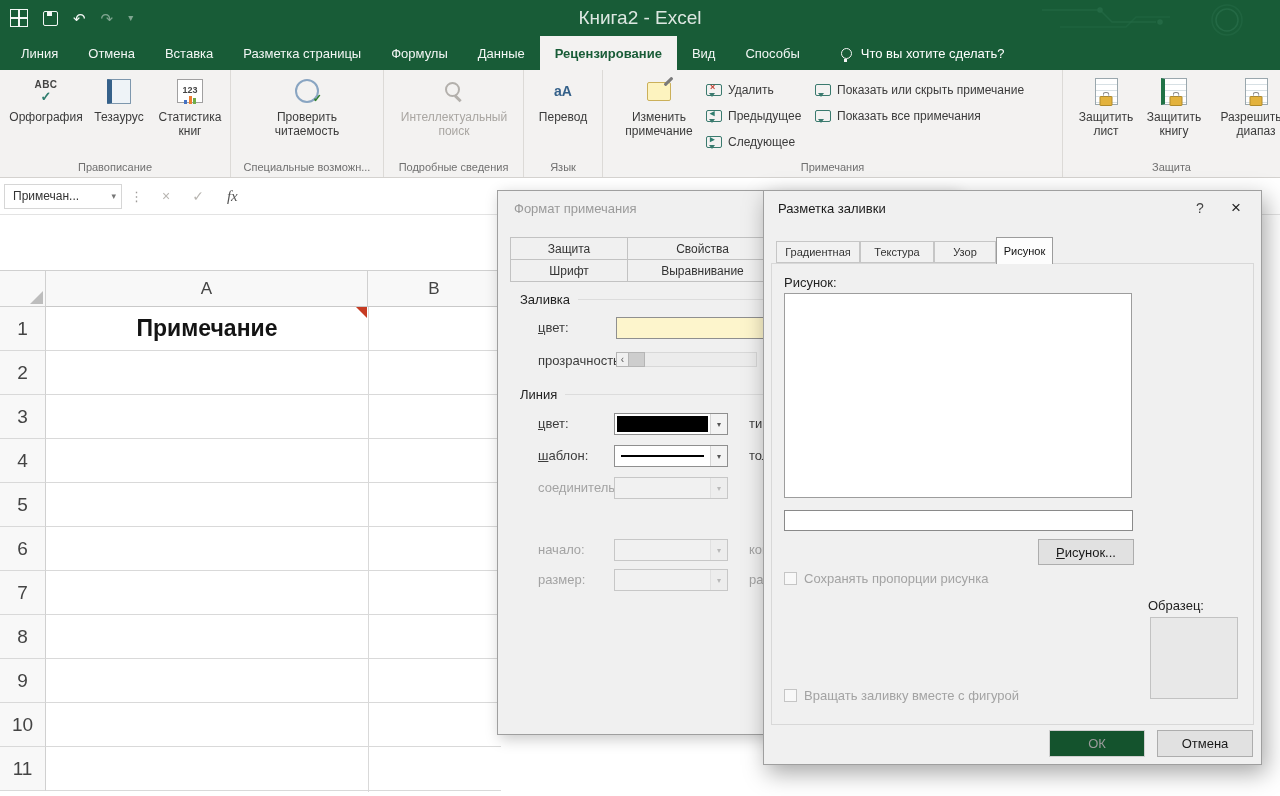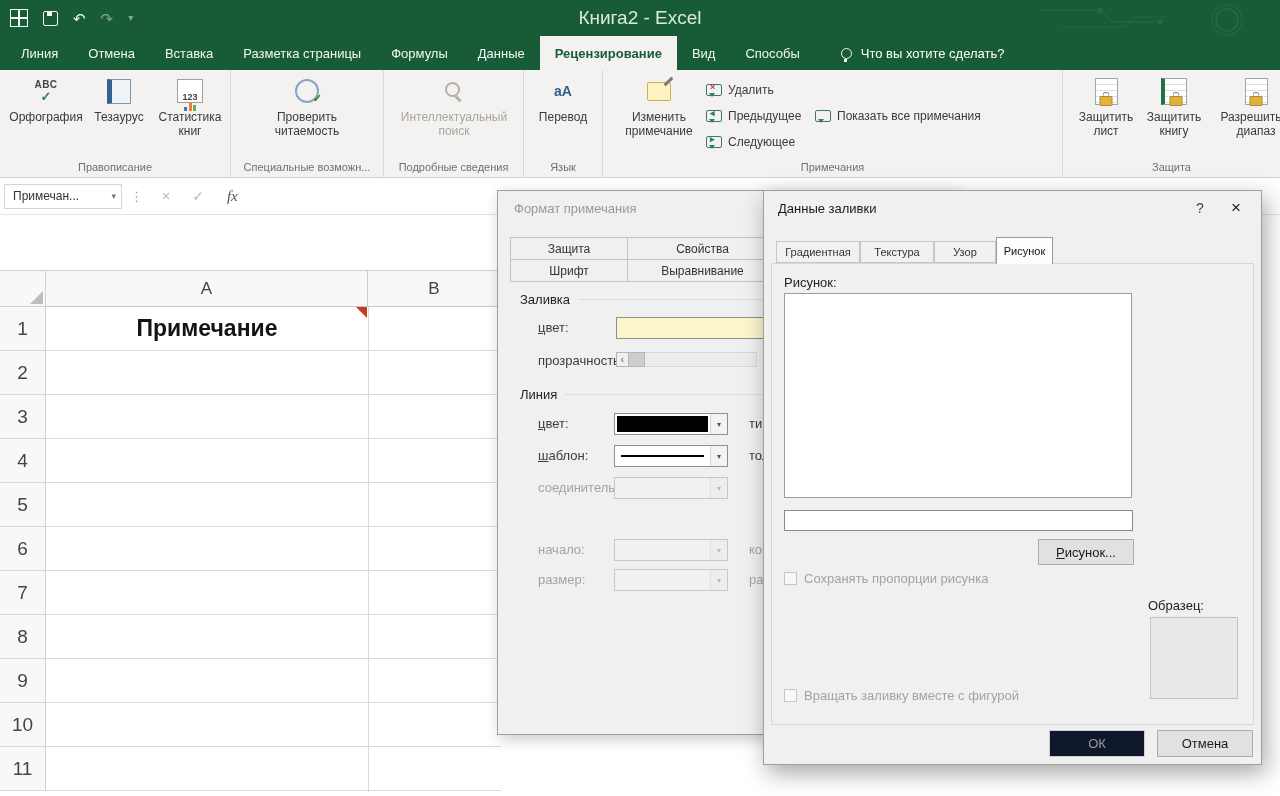--- a/index.html
+++ b/index.html
@@ -33,21 +33,21 @@
   .blabel{margin-top:3px;font-size:12px;line-height:14px;color:#3b3b3b;text-align:center;white-space:nowrap;}
   .blabel span{display:block;}
   .bigbtn.disabled .blabel{color:#a9a6a2;}
   .smallbtn{position:absolute;display:flex;align-items:center;gap:6px;font-size:12px;color:#3b3b3b;white-space:nowrap;height:20px;}
   
   .abcstack{display:flex;flex-direction:column;align-items:center;line-height:1;}
   .abctxt{font-size:10px;font-weight:700;color:#444;letter-spacing:.5px;}
   .teal{color:#2f7d6e;}
   .abccheck{font-size:13px;font-weight:700;}
   .bookicon{width:18px;height:23px;background:#eef3f7;border:1px solid #7d97ad;border-left:5px solid #35618a;border-radius:1px;}
-  .statsbox{width:26px;height:24px;border:1px solid #a0a0a0;background:#fff;display:flex;flex-direction:column;align-items:center;justify-content:flex-start;padding-top:13px;box-sizing:border-box;}
+  .statsbox{width:26px;height:24px;border:1px solid #a0a0a0;background:#fff;display:flex;flex-direction:column;align-items:center;justify-content:flex-start;padding-top:6px;box-sizing:border-box;}
   .statstxt{font-size:9px;font-weight:700;color:#444;line-height:9px;}
   .bars{display:flex;align-items:flex-end;gap:1.5px;height:9px;margin-top:1px;}
   .bars i{display:block;width:3px;}
   .circ{width:20px;height:20px;border:2px solid #89a5c2;border-radius:50%;position:relative;}
   .circbadge{position:absolute;right:-5px;bottom:-4px;font-size:11px;font-weight:700;color:#2f7d2f;}
   .mag{position:relative;width:20px;height:20px;}
   .mag:before{content:"";position:absolute;left:1px;top:1px;width:11px;height:11px;border:2px solid #b3b0ac;border-radius:50%;}
   .mag:after{content:"";position:absolute;right:2px;bottom:2px;width:8px;height:2.5px;background:#b3b0ac;transform:rotate(45deg);}
   .translateglyph{font-size:14px;font-weight:700;color:#35618a;}
   .note{position:relative;width:22px;height:17px;background:#fdf3bf;border:1px solid #cbb05a;border-radius:2px;}
@@ -97,21 +97,21 @@
   .combo.dis .carrow{color:#b9b9b9;background:#ededed;border-left-color:#e0e0e0;}
   .slider{position:absolute;display:flex;height:15px;}
   .slbtn{width:13px;background:#f0f0f0;border:1px solid #b5b5b5;font-size:10px;color:#555;display:flex;align-items:center;justify-content:center;box-sizing:border-box;}
   .slthumb{width:16px;background:#cdcdcd;border:1px solid #b5b5b5;border-left:none;box-sizing:border-box;}
   .sltrack{width:112px;background:#ececec;border:1px solid #d8d8d8;border-left:none;box-sizing:border-box;}
   .ftab{position:absolute;top:50px;height:22px;background:#f1f1f1;border:1px solid #c6c6c6;display:flex;align-items:center;justify-content:center;font-size:11px;color:#333;box-sizing:border-box;}
   .ftab.sel{top:46px;height:27px;background:#fdfdfd;border-color:#9c9c9c;border-bottom:none;z-index:2;color:#111;}
   .fpage{position:absolute;left:7px;right:7px;top:72px;height:462px;border:1px solid #d8d8d8;box-sizing:border-box;}
   .whitebox{position:absolute;background:#fff;border:1px solid #9d9d9d;box-sizing:border-box;}
   .wbtn{position:absolute;display:flex;align-items:center;justify-content:center;font-size:13px;background:#e1e1e1;border:1px solid #adadad;box-sizing:border-box;color:#1a1a1a;}
-  .wbtn.dis{background:#0f172a;border-color:#cfcfcf;color:#9b9b9b;}
+  .wbtn.dis{background:#14532d;border-color:#cfcfcf;color:#9b9b9b;}
   .cbox{position:absolute;width:13px;height:13px;background:#f8f8f8;border:1px solid #c5c5c5;box-sizing:border-box;}
   .samplebox{position:absolute;background:#e8e8e8;border:1px solid #c2c2c2;box-sizing:border-box;}
   .dcap{position:absolute;top:6px;display:flex;align-items:center;justify-content:center;width:26px;height:22px;font-size:14px;color:#444;}
 </style>
 </head>
 <body>
 
 <div id="screen">
 
   <div class="titlebar">
@@ -256,20 +256,24 @@
             <span class="bubbleovl teal">◂</span>
           </span>
         <span>Предыдущее</span>
       </div>
       <div class="smallbtn" style="left:103px;top:62px">
         <span class="bubble">
             <span class="bubbleovl teal">▸</span>
           </span>
         <span>Следующее</span>
       </div>
+      <div class="smallbtn" style="left:212px;top:10px">
+        <span class="bubble"></span>
+        <span>Показать или скрыть примечание</span>
+      </div>
       <div class="smallbtn" style="left:212px;top:36px">
         <span class="bubble"></span>
         <span>Показать все примечания</span>
       </div>
       <div class="glabel">Примечания</div>
     </div>
 
     <div class="rgroup last" style="left:1063px;width:217px">
       <div class="bigbtn" style="left:12px;width:62px">
         <div class="iconbox">
@@ -399,21 +403,21 @@
     <div class="dlabel dis" style="left:40px;top:381px">размер:</div>
     <div class="combo dis" style="left:116px;top:378px;width:114px">
       <span class="cswatch"></span>
       <span class="carrow">▾</span>
     </div>
     <div class="dlabel dis" style="left:251px;top:381px">размер:</div>
   </div>
 
   <div class="dlg" id="dlgFill" style="left:763px;top:190px;width:499px;height:575px;z-index:50;box-shadow:4px 8px 22px rgba(0,0,0,.35)">
     <div style="position:absolute;left:0;top:0;right:0;height:32px">
-      <div class="dtitle" style="left:14px">Данные заливки</div>
+      <div class="dtitle" style="left:14px">Разметка заливки</div>
       <div class="dcap" style="right:48px">?</div>
       <div class="dcap" style="right:12px;font-size:17px;color:#222">×</div>
     </div>
 
     <div class="ftab" style="left:12px;width:84px">Градиентная</div>
     <div class="ftab" style="left:96px;width:74px">Текстура</div>
     <div class="ftab" style="left:170px;width:62px">Узор</div>
     <div class="ftab sel" style="left:232px;width:57px">Рисунок</div>
     <div class="fpage"></div>
 

